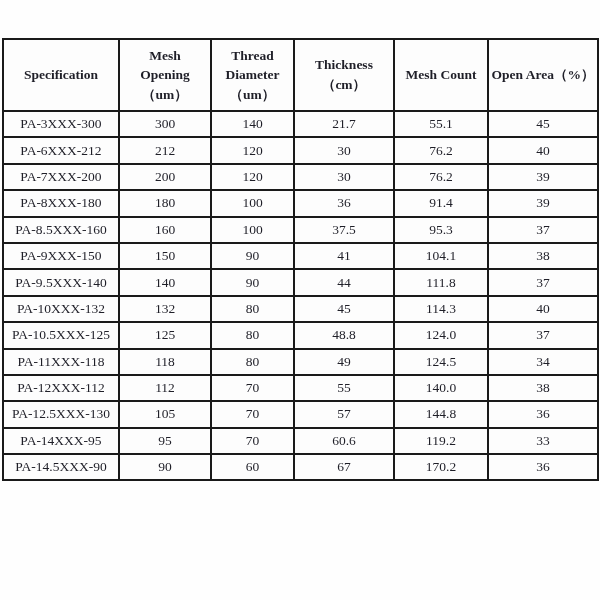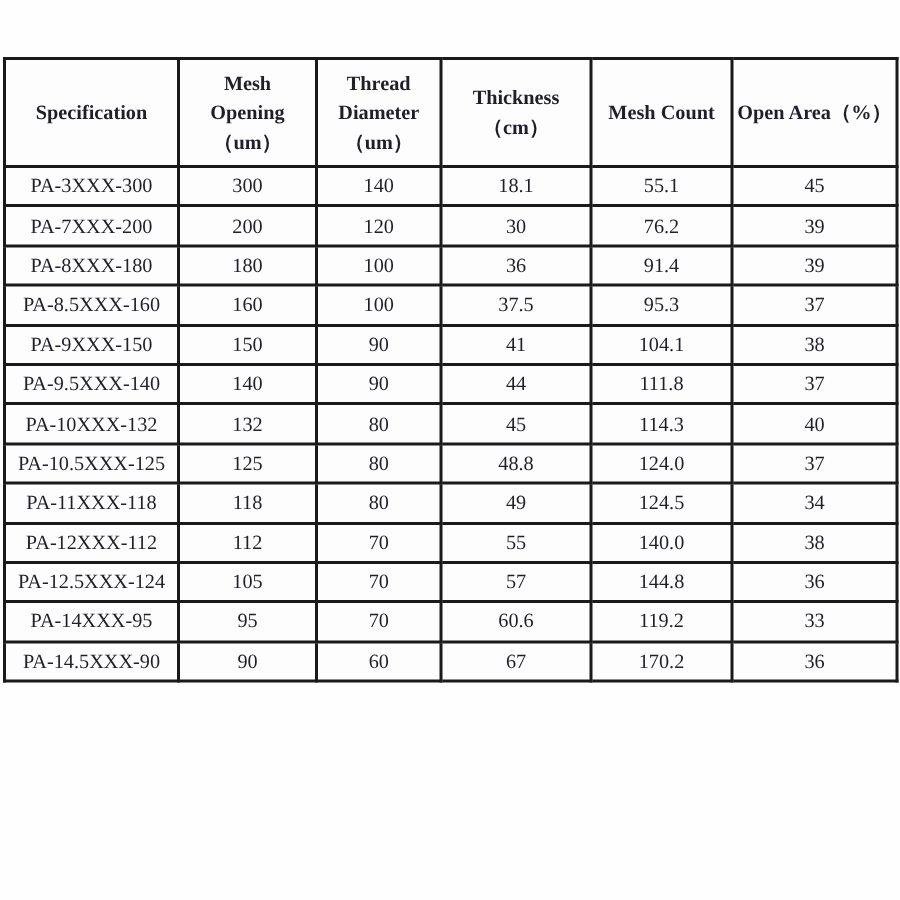--- a/index.html
+++ b/index.html
@@ -78,23 +78,31 @@
 （cm）</th>
         <th>Mesh Count</th>
         <th>Open Area（%）</th>
       </tr>
     </thead>
     <tbody>
         <tr>
           <td>PA-3XXX-300</td>
           <td>300</td>
           <td>140</td>
-          <td>18.1</td>
+          <td>21.7</td>
           <td>55.1</td>
           <td>45</td>
+        </tr>
+        <tr>
+          <td>PA-6XXX-212</td>
+          <td>212</td>
+          <td>120</td>
+          <td>30</td>
+          <td>76.2</td>
+          <td>40</td>
         </tr>
         <tr>
           <td>PA-7XXX-200</td>
           <td>200</td>
           <td>120</td>
           <td>30</td>
           <td>76.2</td>
           <td>39</td>
         </tr>
         <tr>
@@ -155,21 +163,21 @@
         </tr>
         <tr>
           <td>PA-12XXX-112</td>
           <td>112</td>
           <td>70</td>
           <td>55</td>
           <td>140.0</td>
           <td>38</td>
         </tr>
         <tr>
-          <td>PA-12.5XXX-124</td>
+          <td>PA-12.5XXX-130</td>
           <td>105</td>
           <td>70</td>
           <td>57</td>
           <td>144.8</td>
           <td>36</td>
         </tr>
         <tr>
           <td>PA-14XXX-95</td>
           <td>95</td>
           <td>70</td>

